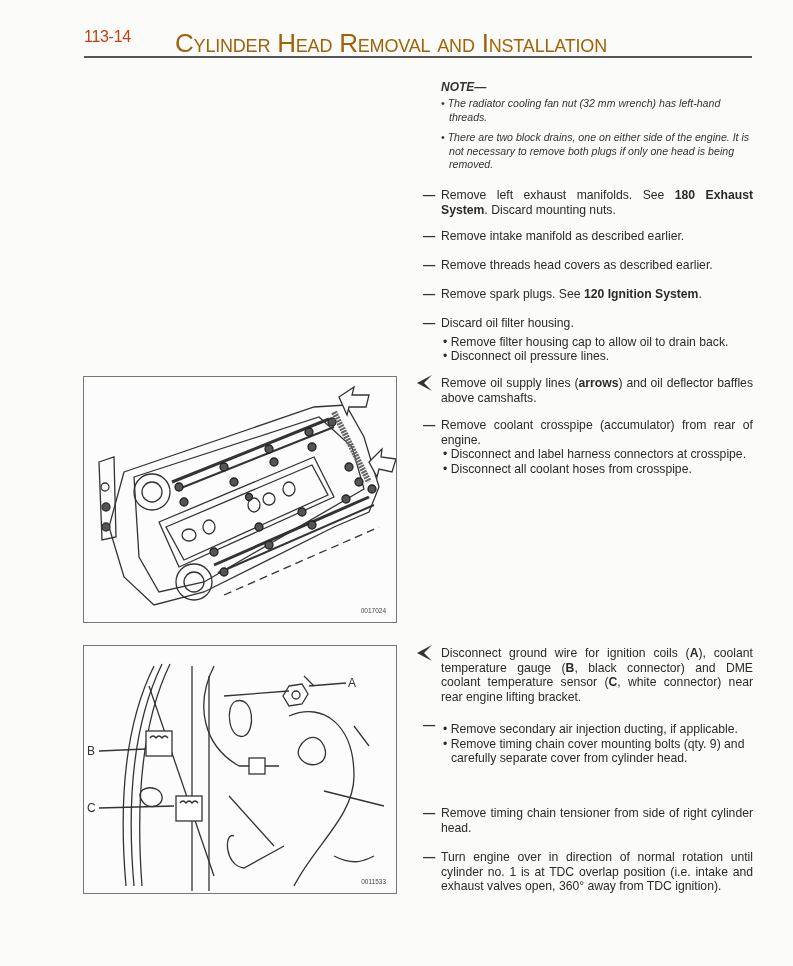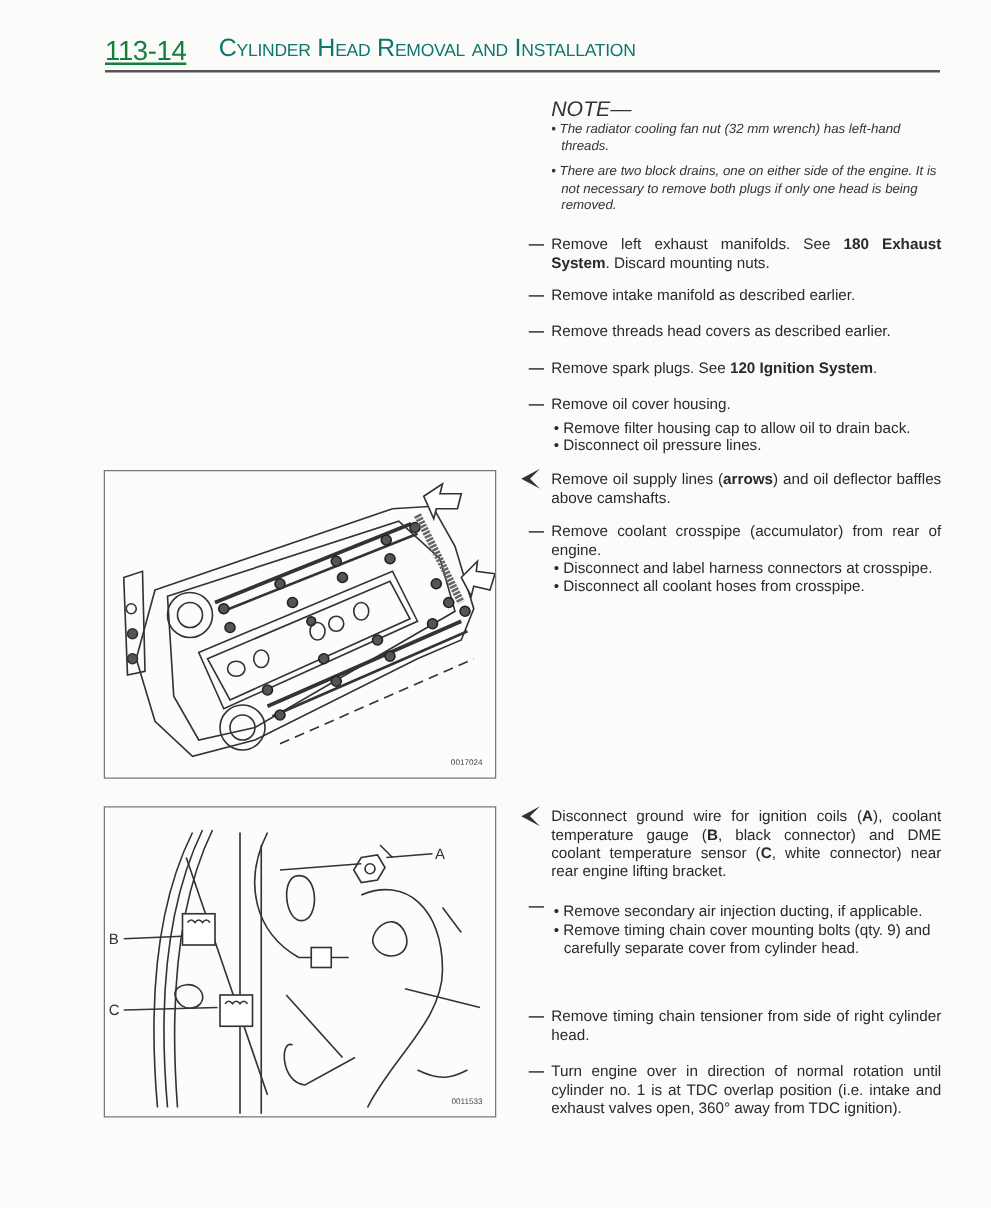--- a/index.html
+++ b/index.html
@@ -2,25 +2,25 @@
 <html><head>
 <meta charset="utf-8">
 <style>
   html, body { margin:0; padding:0; }
   body {
     width:793px; height:966px; position:relative; overflow:hidden;
     background:#fbfbfa; color:#2a2a2a;
     font-family:"Liberation Sans", sans-serif;
   }
   .header { position:absolute; left:84px; top:28px; width:670px; }
-  .header .pg { position:absolute; left:0; top:0; font-size:22px; color:#15803d; letter-spacing:-0.3px;text-decoration:underline; }
-  .header .title { position:absolute; left:91px; top:0; font-size:20px; color:#0f766e; font-variant:small-caps; letter-spacing:-0.2px; white-space:nowrap; }
+  .header .pg { position:absolute; left:0; top:0; font-size:16px; color:#c2410c; letter-spacing:-0.3px; }
+  .header .title { position:absolute; left:91px; top:0; font-size:26px; color:#a16207; font-variant:small-caps; letter-spacing:-0.2px; white-space:nowrap; }
   .header .rule { position:absolute; left:0; top:28px; width:668px; height:1.5px; background:#555; }
   .note { position:absolute; left:441px; top:81px; width:310px; font-style:italic; font-size:10.6px; line-height:13.4px; color:#333; }
-  .note .nh { font-weight:normal; font-size:17px; margin-bottom:3px; }
+  .note .nh { font-weight:bold; font-size:12px; margin-bottom:3px; }
   .note .nb { padding-left:8px; text-indent:-8px; margin-bottom:7px; }
 
   .step { position:absolute; left:423px; width:330px; font-size:12.2px; line-height:14.6px; }
   .step .dash { position:absolute; left:0; top:0; width:12px; text-align:left; font-weight:bold; color:#333; }
   .step .txt { margin-left:18px; text-align:justify; }
   .step .bl { margin-left:20px; padding-left:8px; text-indent:-8px; }
   .step b { font-weight:bold; }
   .arrowstep .arr { position:absolute; left:-8px; top:-3px; width:20px; height:20px; }
 
   .fig { position:absolute; left:83px; width:314px; border:1.5px solid #777; background:#fcfcfc; box-sizing:border-box; }
@@ -57,21 +57,21 @@
   <div class="txt">Remove threads head covers as described earlier.</div>
 </div>
 
 <div class="step" style="top:287px;">
   <span class="dash">—</span>
   <div class="txt"><span>Remove spark plugs. See </span><b>120 Ignition System</b><span>.</span></div>
 </div>
 
 <div class="step" style="top:316px;">
   <span class="dash">—</span>
-  <div class="txt">Remove oil cover housing.</div>
+  <div class="txt">Discard oil filter housing.</div>
   <div class="bl" style="margin-top:4px;">• Remove filter housing cap to allow oil to drain back.</div>
   <div class="bl">• Disconnect oil pressure lines.</div>
 </div>
 
 <div class="step arrowstep" style="top:376px;">
   <svg class="arr" viewBox="0 0 20 20">
       <path d="M2 10 L17 2 L9 10 L17 18 Z" fill="#333"></path>
     </svg>
   <div class="txt"><span>Remove oil supply lines (</span><b>arrows</b><span>) and oil deflector baffles above camshafts.</span></div>
 </div>

